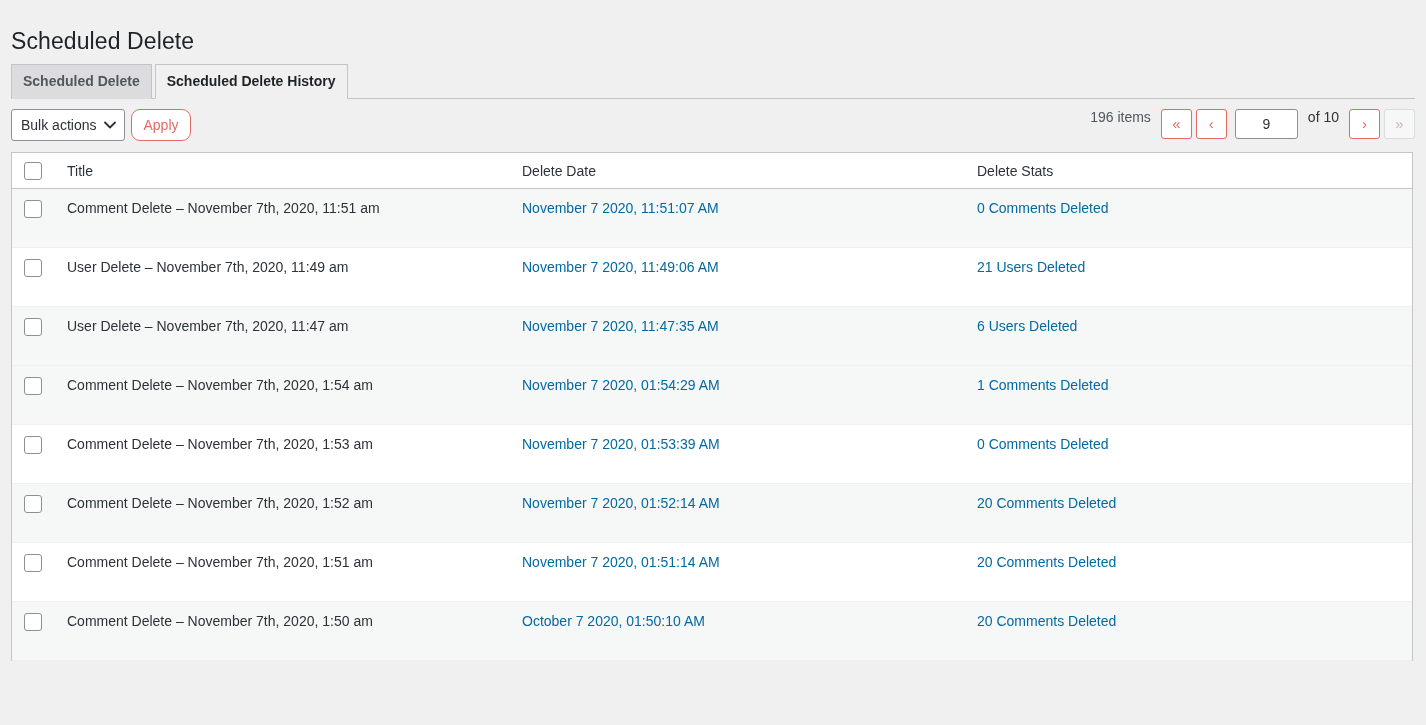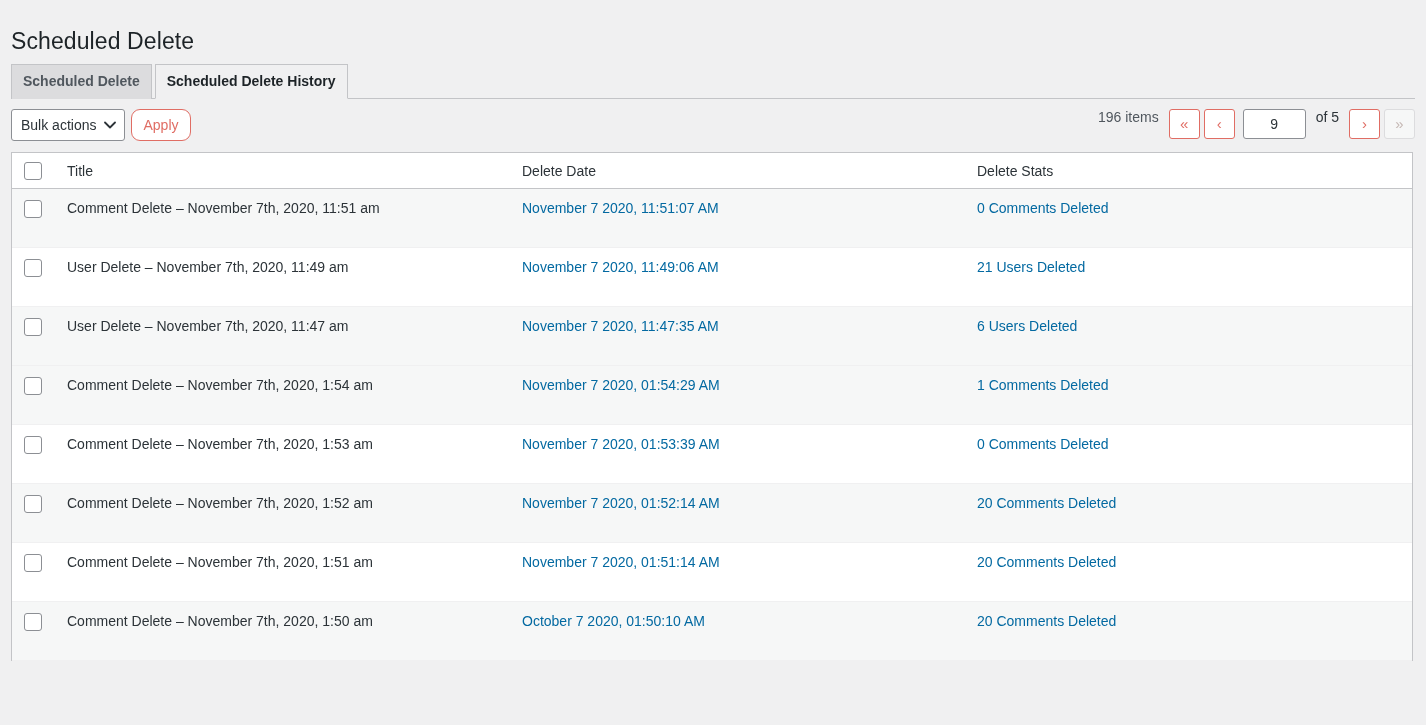--- a/index.html
+++ b/index.html
@@ -267,21 +267,21 @@
         </span>
       </div>
       <button class="btn-apply">Apply</button>
     </div>
 
     <div class="pagination">
       <span class="displaying-num">196 items</span>
       <button class="pg-btn">«</button>
       <button class="pg-btn">‹</button>
       <input class="pg-input" type="text" value="9" style="">
-      <span class="pg-total">of 5</span>
+      <span class="pg-total">of 10</span>
       <button class="pg-btn">›</button>
       <button class="pg-btn disabled">»</button>
     </div>
 
   </div>
 
   <table class="wp-table">
     <thead>
       <tr>
         <th class="col-cb">

